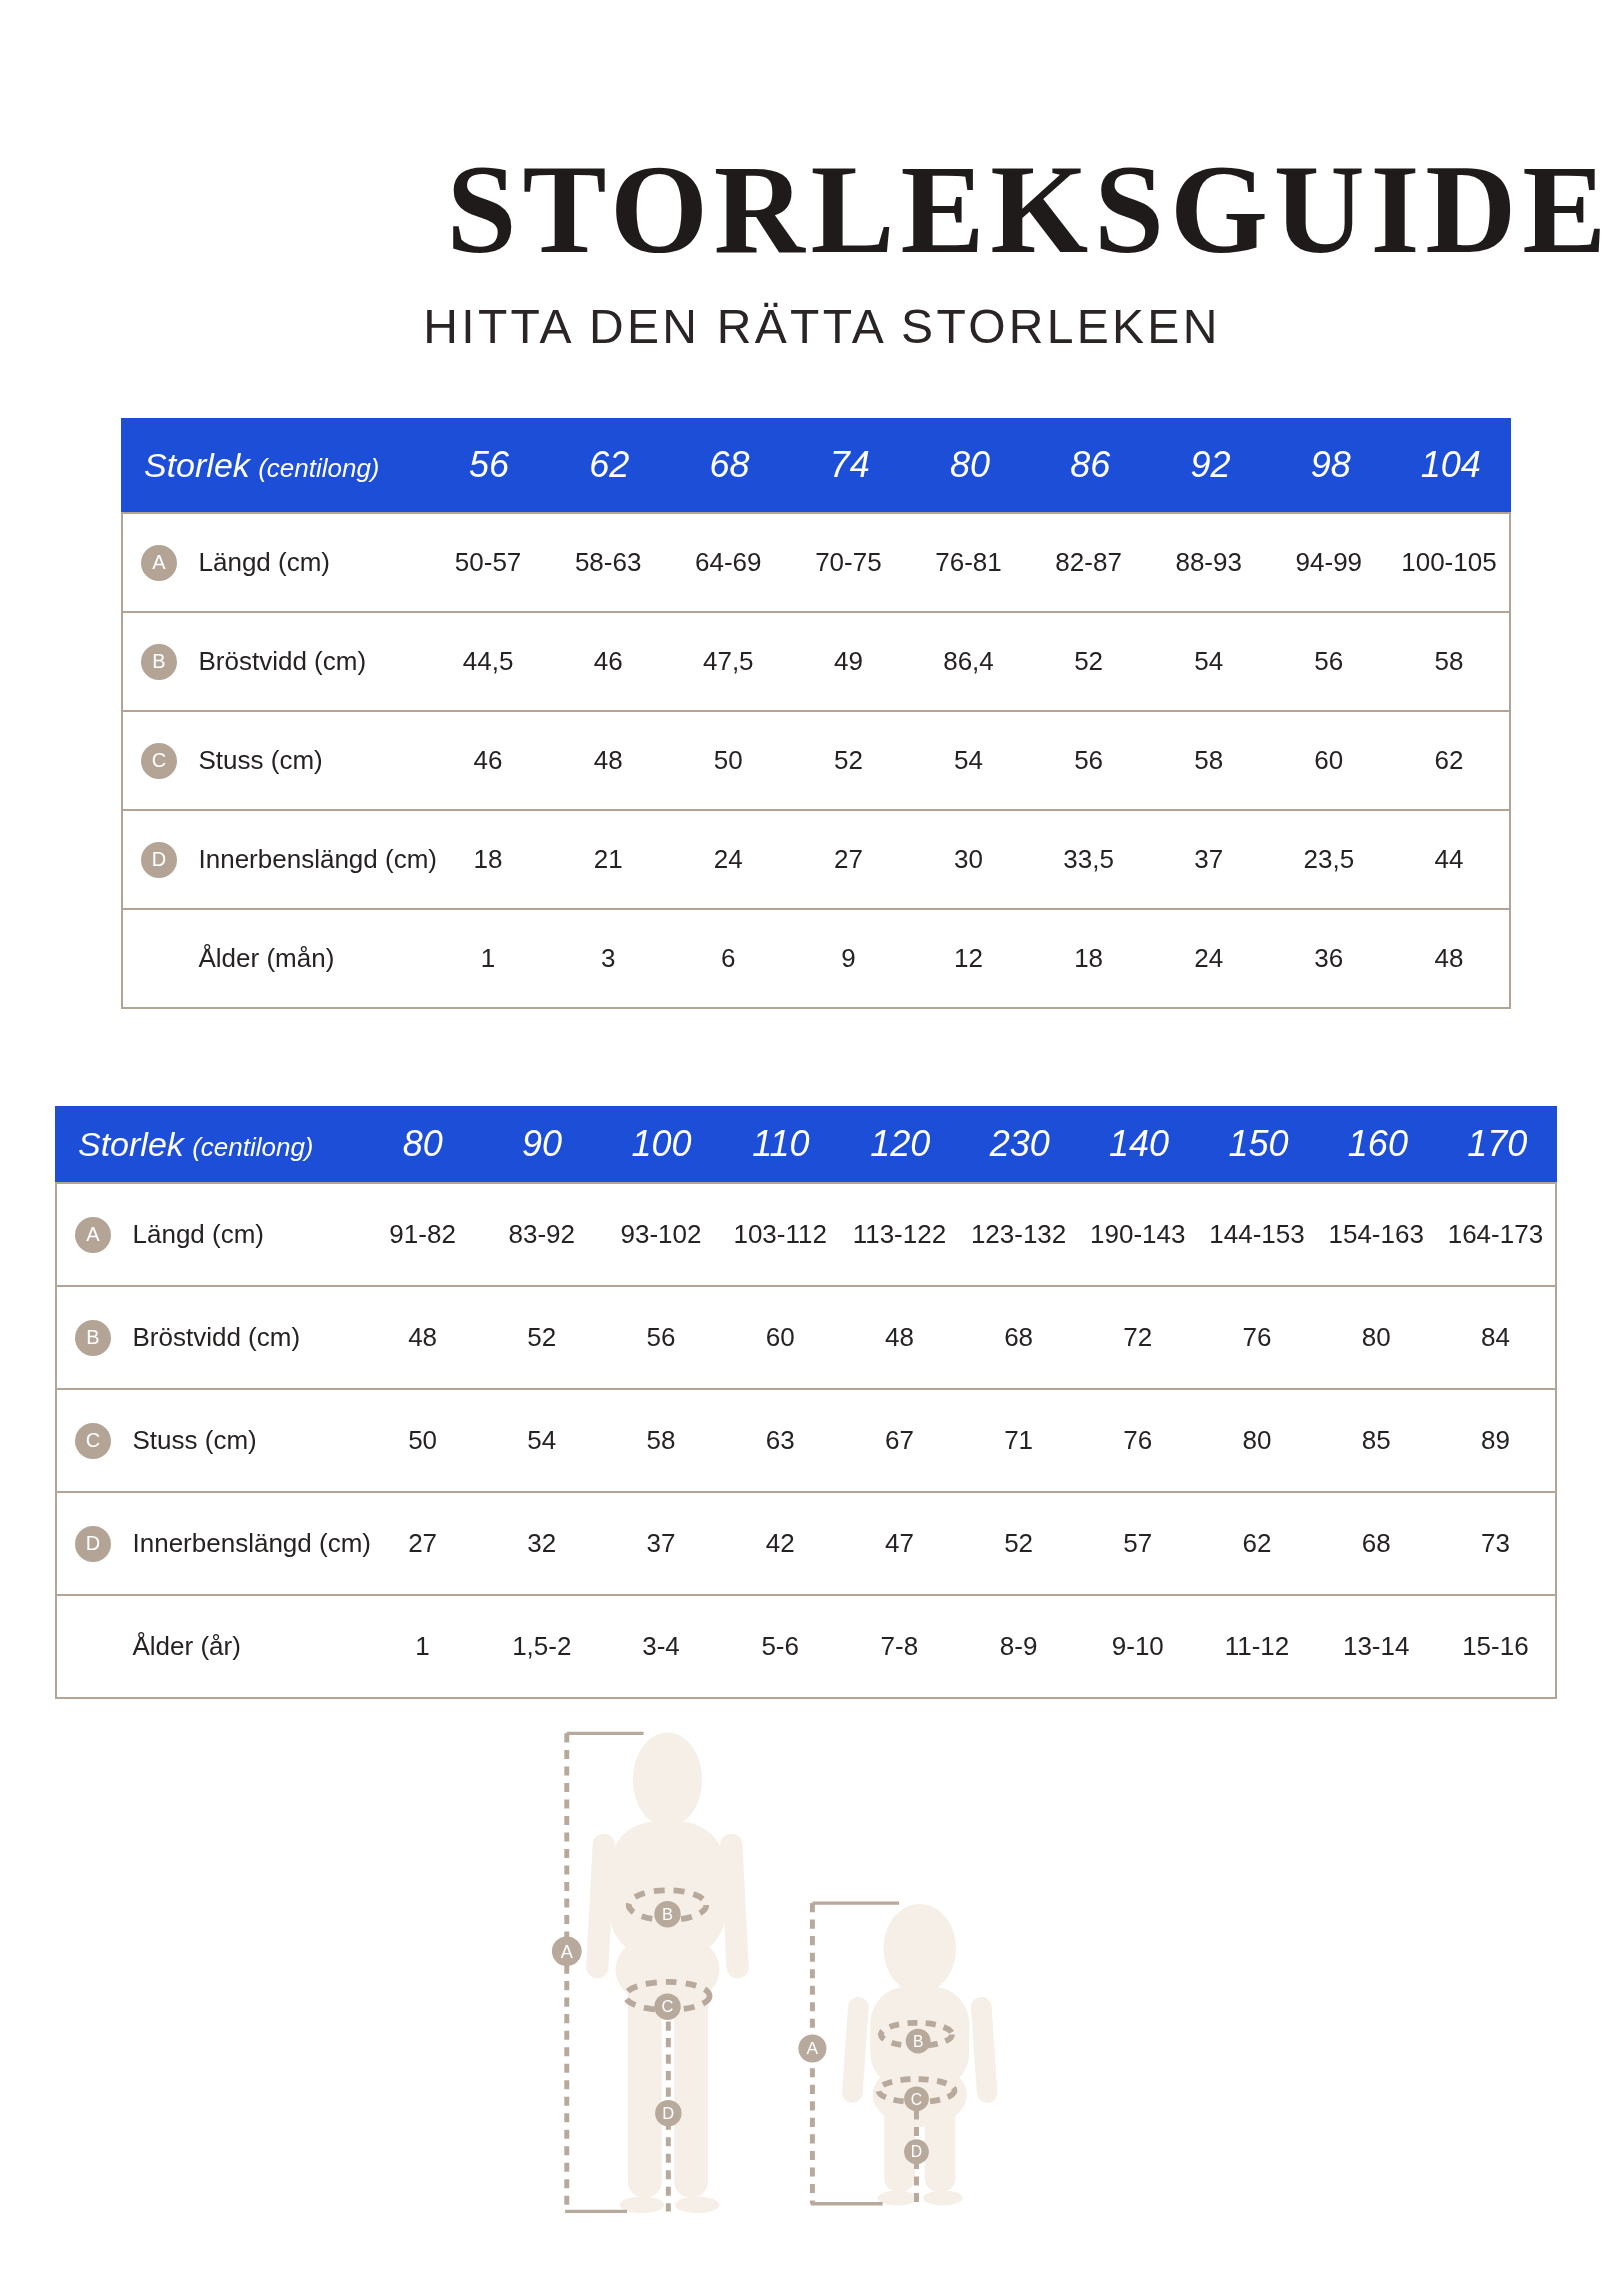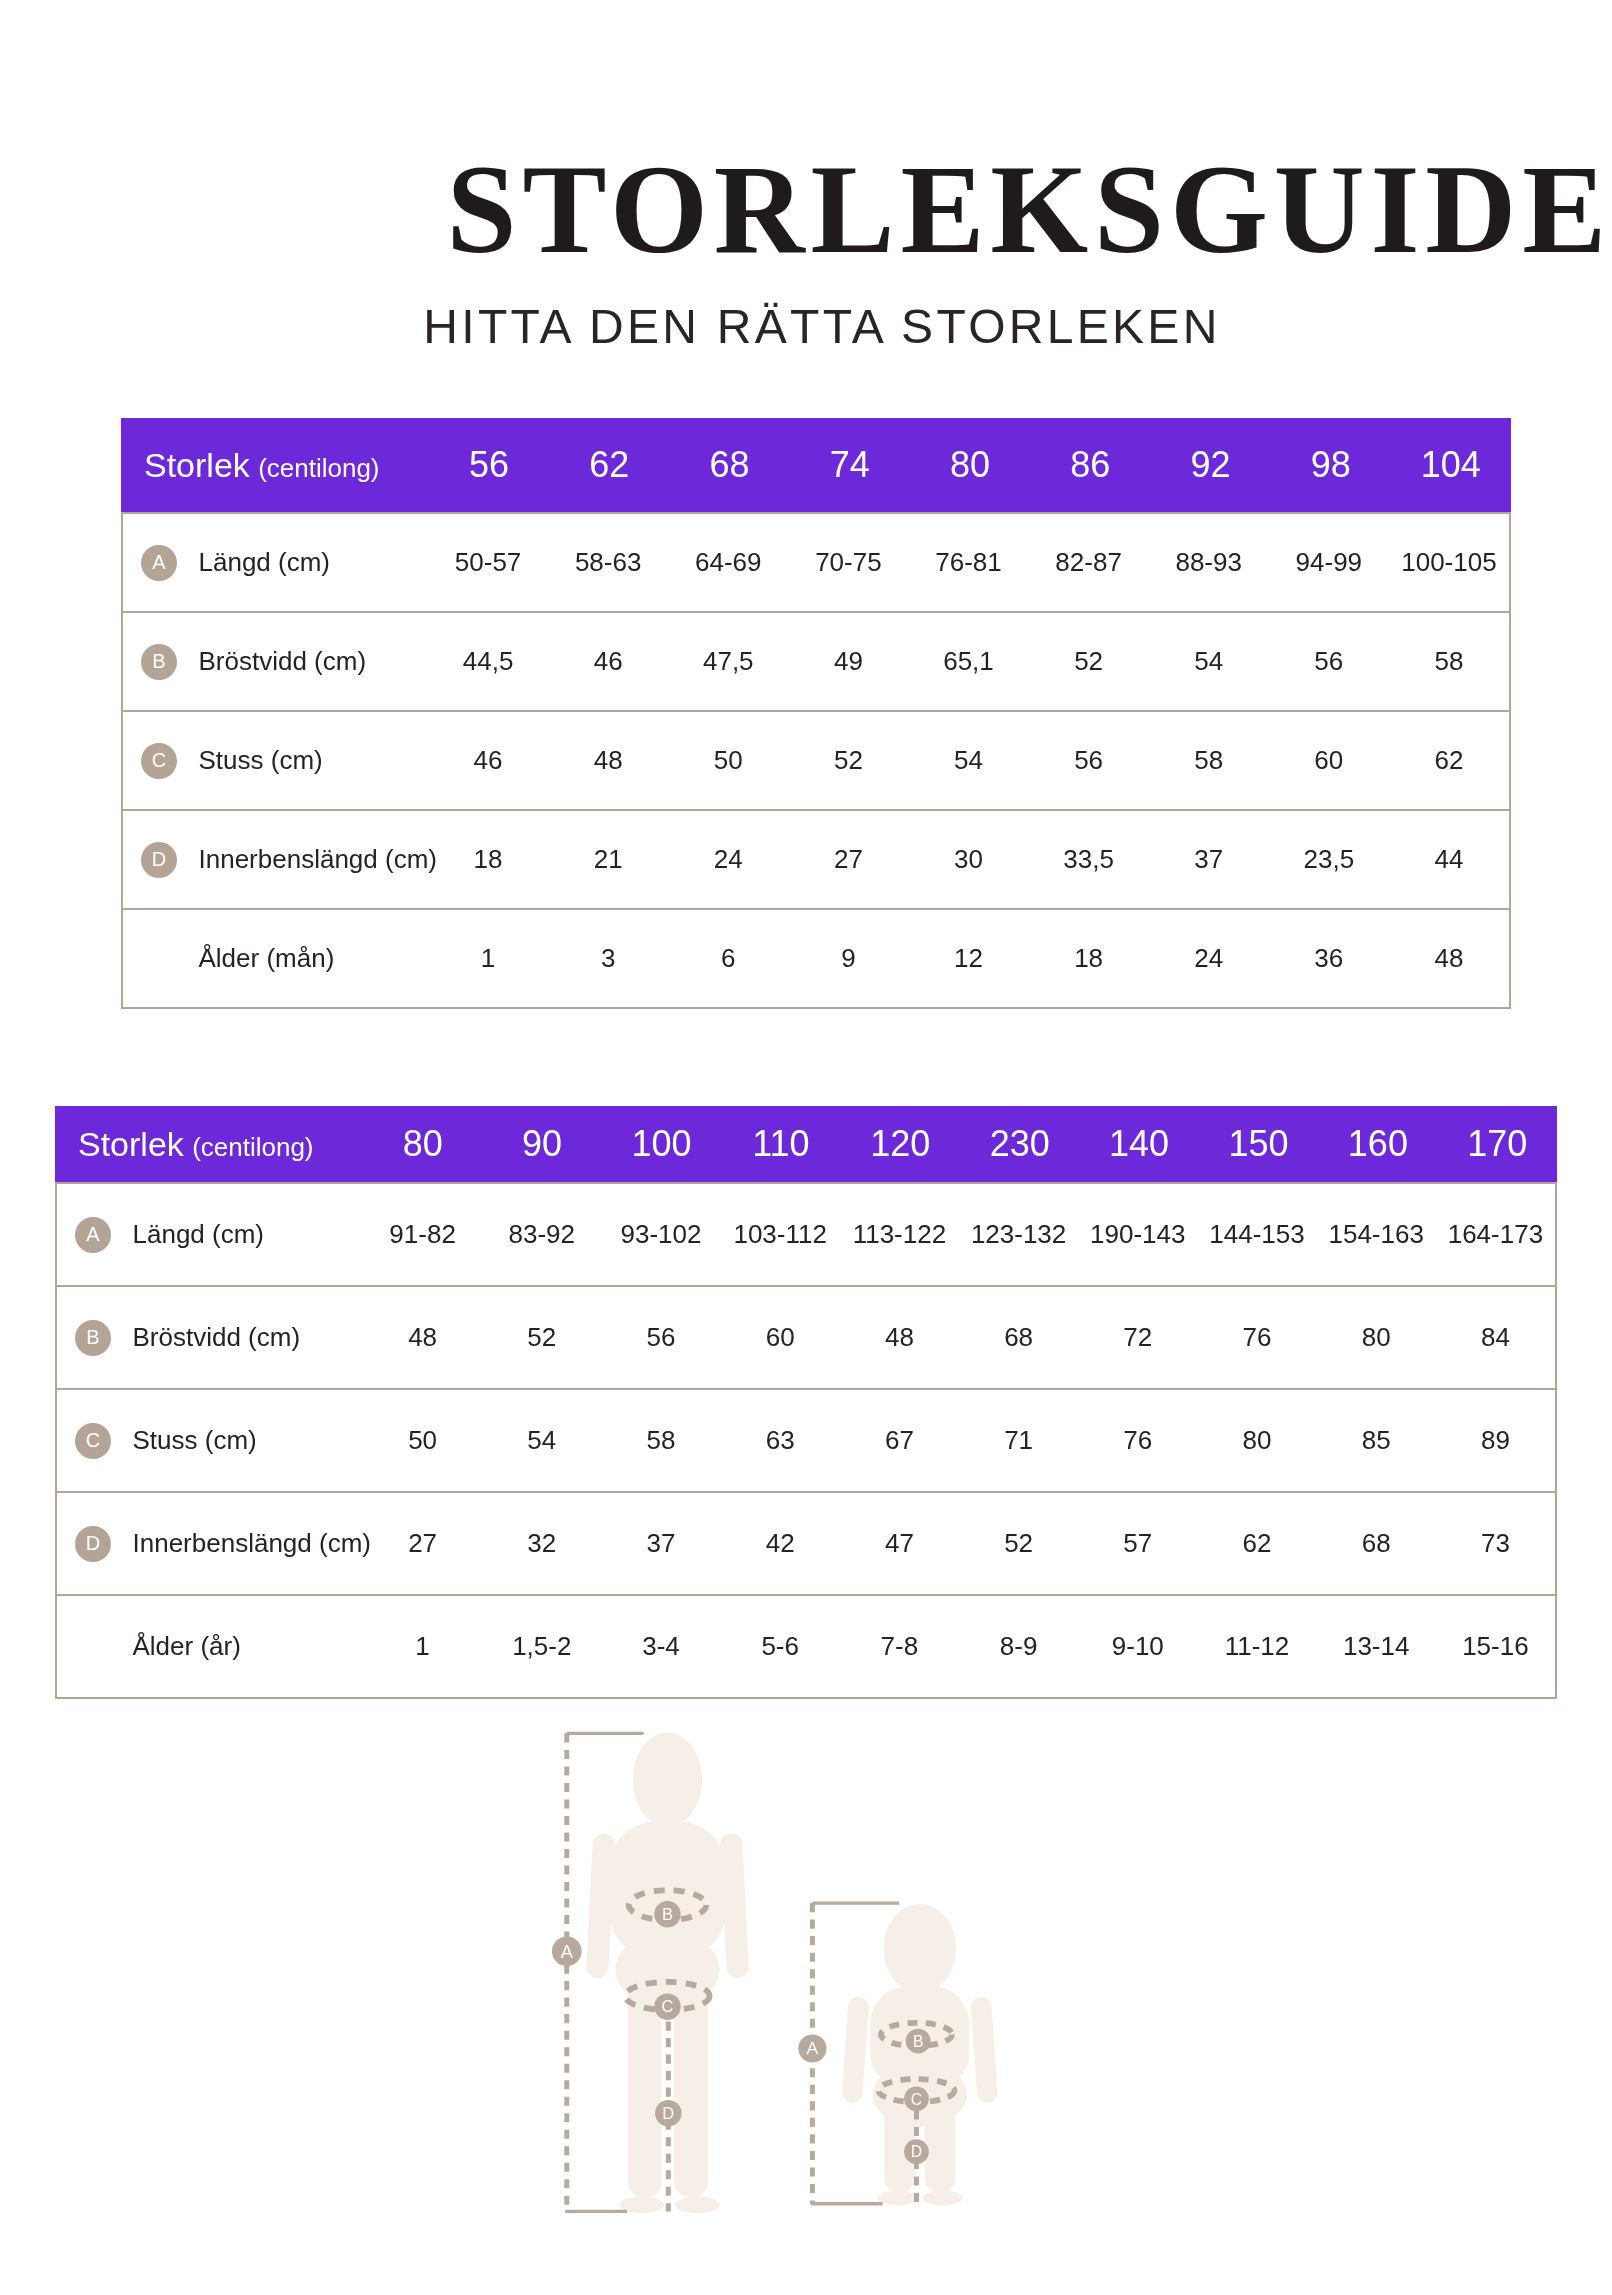--- a/index.html
+++ b/index.html
@@ -32,21 +32,21 @@
     color:#2a2524;
   }
 
   
   .size-table { position:absolute; }
   .size-table.t1 { left:121px; top:418px; width:1390px; }
   .size-table.t2 { left:55px;  top:1106px; width:1502px; }
 
   .thead {
     display:grid; align-items:center;
-    background:#6d28d9; color:#ffffff;
+    background:#1d4ed8; color:#ffffff;font-style:italic;
   }
   .t1 .thead { height:94px; grid-template-columns:308px repeat(9,1fr); }
   .t2 .thead { height:76px;  grid-template-columns:308px repeat(10,1fr); }
 
   .hlabel { padding-left:23px; white-space:nowrap; }
   .hlabel .storlek { font-size:34px; }
   .hlabel .centilong { font-size:26px; margin-left:8.3px; }
   .hsize { text-align:center; font-size:36px; }
 
   .tbody {
@@ -122,21 +122,21 @@
         </div>
         <div class="trow">
           <div class="rlabel">
             <span class="badge">B</span>
             <span class="txt">Bröstvidd (cm)</span>
           </div>
           <div class="tval">44,5</div>
           <div class="tval">46</div>
           <div class="tval">47,5</div>
           <div class="tval">49</div>
-          <div class="tval">65,1</div>
+          <div class="tval">86,4</div>
           <div class="tval">52</div>
           <div class="tval">54</div>
           <div class="tval">56</div>
           <div class="tval">58</div>
         </div>
         <div class="trow">
           <div class="rlabel">
             <span class="badge">C</span>
             <span class="txt">Stuss (cm)</span>
           </div>

